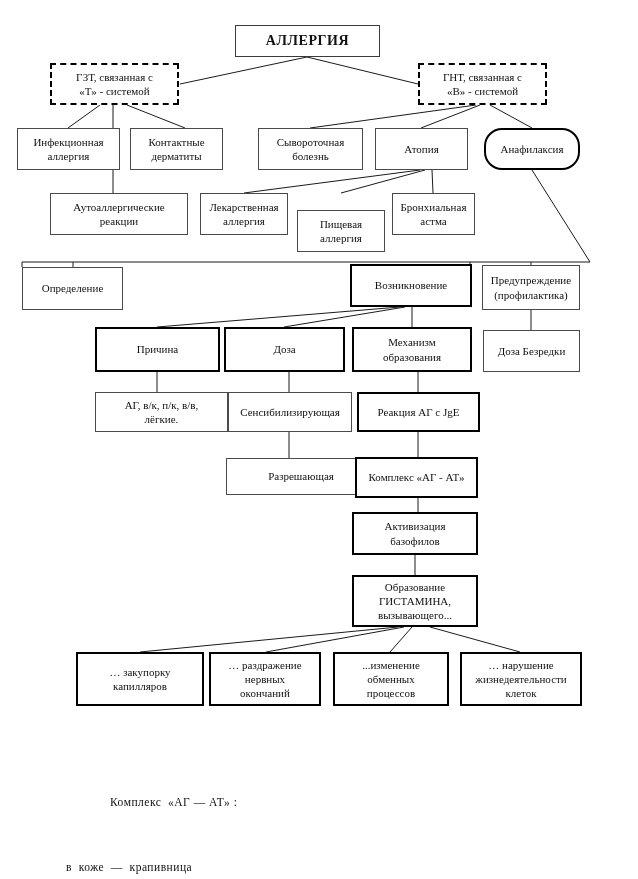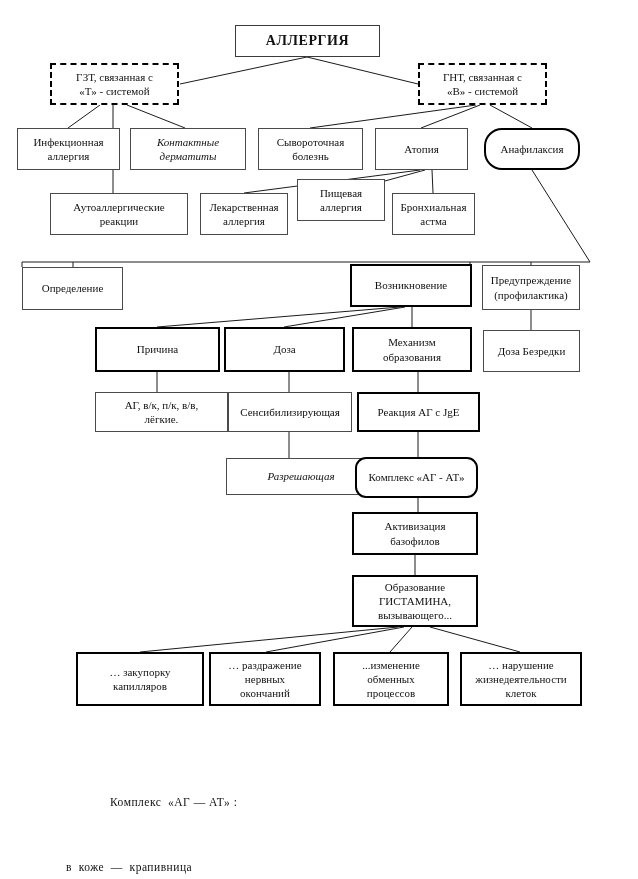--- a/index.html
+++ b/index.html
@@ -144,21 +144,21 @@
       </span>
   </div>
 
   <div class="node" style="left:17px; top:128px; width:103px; height:42px;">
     <span>
         <div>Инфекционная</div>
         <div>аллергия</div>
       </span>
   </div>
 
-  <div class="node" style="left:130px; top:128px; width:116px; height:42px;font-style:italic;">
+  <div class="node" style="left:130px; top:128px; width:93px; height:42px;">
     <span>
         <div>Контактные</div>
         <div>дерматиты</div>
       </span>
   </div>
 
   <div class="node" style="left:258px; top:128px; width:105px; height:42px;">
     <span>
         <div>Сывороточная</div>
         <div>болезнь</div>
@@ -180,21 +180,21 @@
       </span>
   </div>
 
   <div class="node" style="left:200px; top:193px; width:88px; height:42px;">
     <span>
         <div>Лекарственная</div>
         <div>аллергия</div>
       </span>
   </div>
 
-  <div class="node" style="left:297px; top:179px; width:88px; height:42px;">
+  <div class="node" style="left:297px; top:210px; width:88px; height:42px;">
     <span>
         <div>Пищевая</div>
         <div>аллергия</div>
       </span>
   </div>
 
   <div class="node" style="left:392px; top:193px; width:83px; height:42px;">
     <span>
         <div>Бронхиальная</div>
         <div>астма</div>
@@ -243,25 +243,25 @@
     <span>
         <div>АГ, в/к, п/к, в/в,</div>
         <div>лёгкие.</div>
       </span>
   </div>
 
   <div class="node bold" style="left:357px; top:392px; width:123px; height:40px;">
     <span>Реакция АГ с JgE</span>
   </div>
 
-  <div class="node" style="left:226px; top:458px; width:150px; height:37px;font-style:italic;">
+  <div class="node" style="left:226px; top:458px; width:150px; height:37px;">
     <span>Разрешающая</span>
   </div>
 
-  <div class="node bold" style="left:355px; top:457px; width:123px; height:41px;border-radius:11px;">
+  <div class="node bold" style="left:355px; top:457px; width:123px; height:41px;">
     <span>Комплекс «АГ - АТ»</span>
   </div>
 
   <div class="node bold" style="left:352px; top:512px; width:126px; height:43px;">
     <span>
         <div>Активизация</div>
         <div>базофилов</div>
       </span>
   </div>
 

